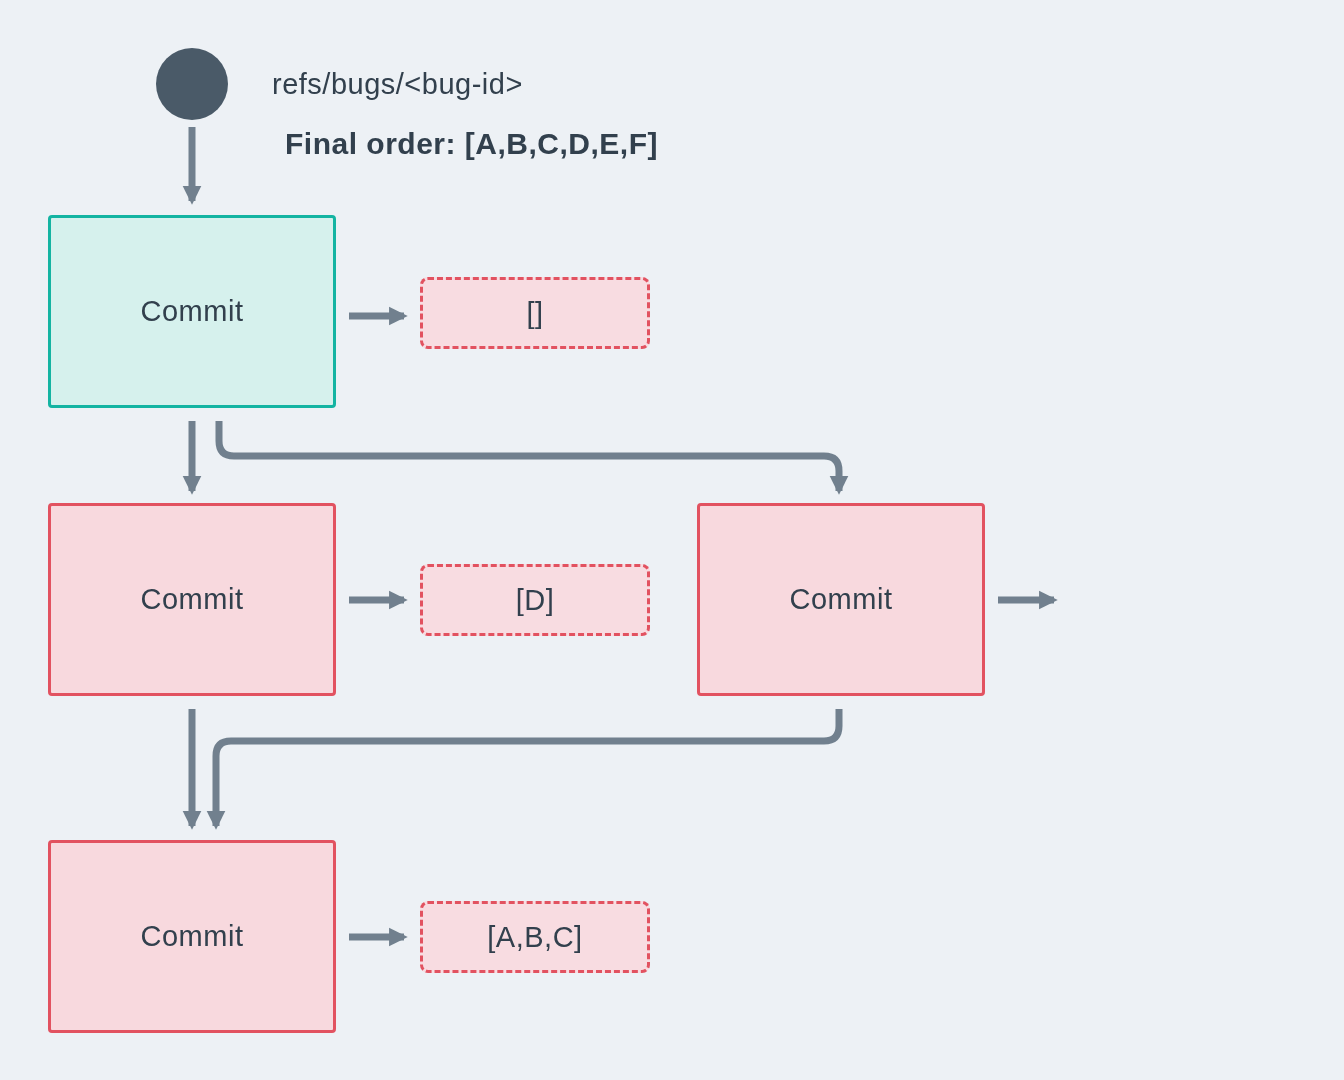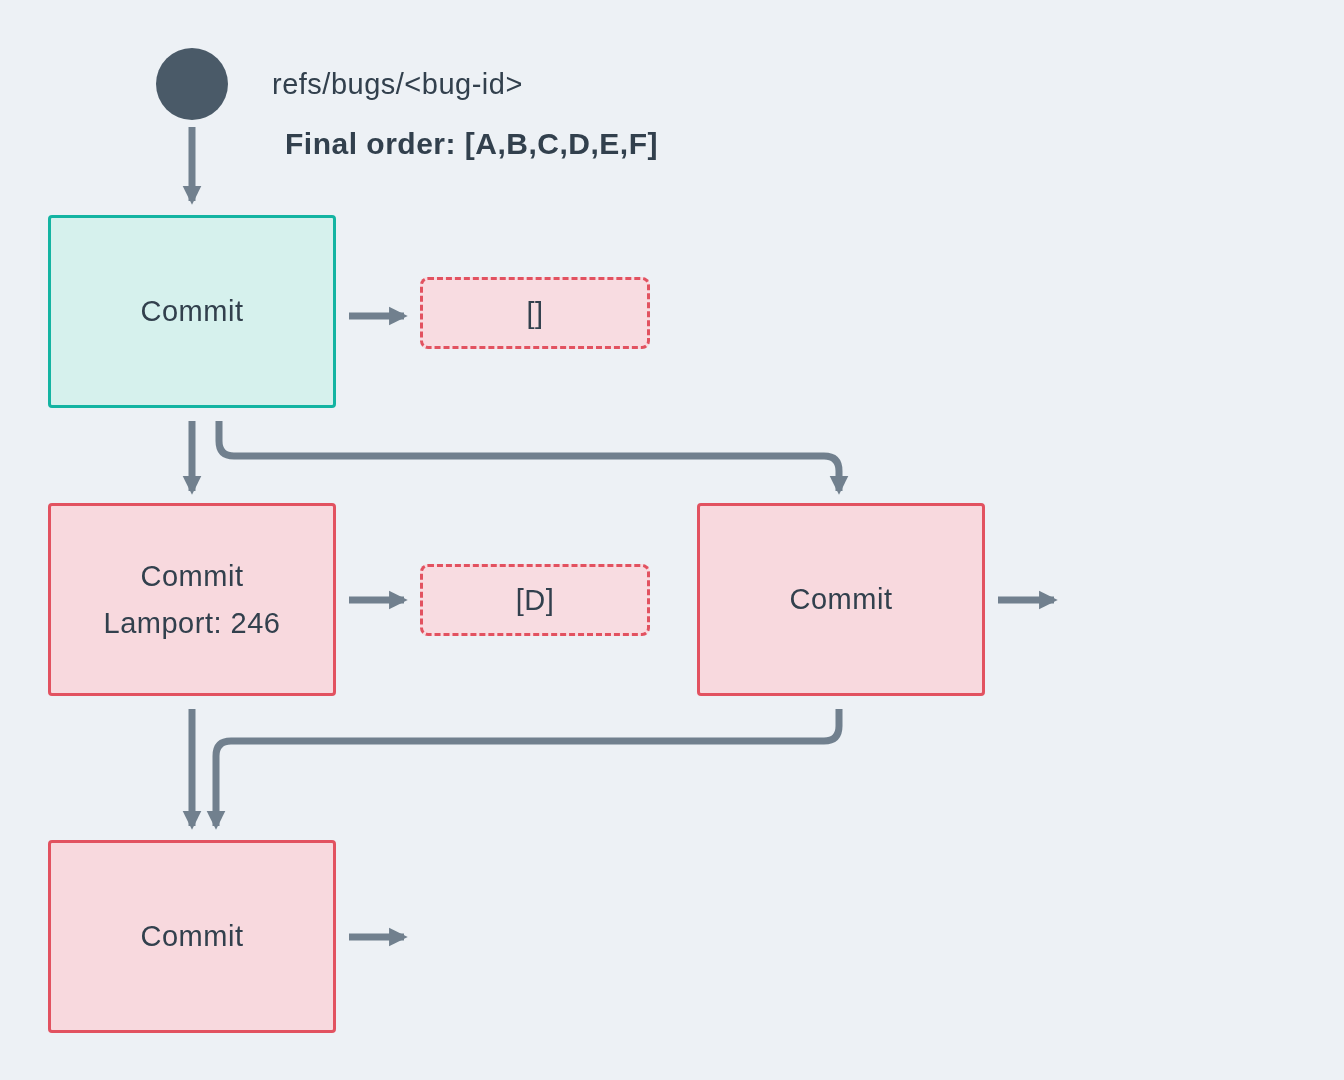--- a/index.html
+++ b/index.html
@@ -109,25 +109,25 @@
   <div class="ref-label">refs/bugs/&lt;bug-id&gt;</div>
   <div class="final-order">Final order: [A,B,C,D,E,F]</div>
 
   <div class="commit head commit-864">
     <div>Commit</div>
   </div>
   <div class="payload payload-864">[]</div>
 
   <div class="commit commit-246">
     <div>Commit</div>
-    <div>Lamport: 246</div>
   </div>
   <div class="payload payload-246">[D]</div>
 
   <div class="commit commit-537">
     <div>Commit</div>
   </div>
 
   <div class="commit commit-127">
     <div>Commit</div>
   </div>
+  <div class="payload payload-127">[A,B,C]</div>
 
 </div>
 
 </body></html>

